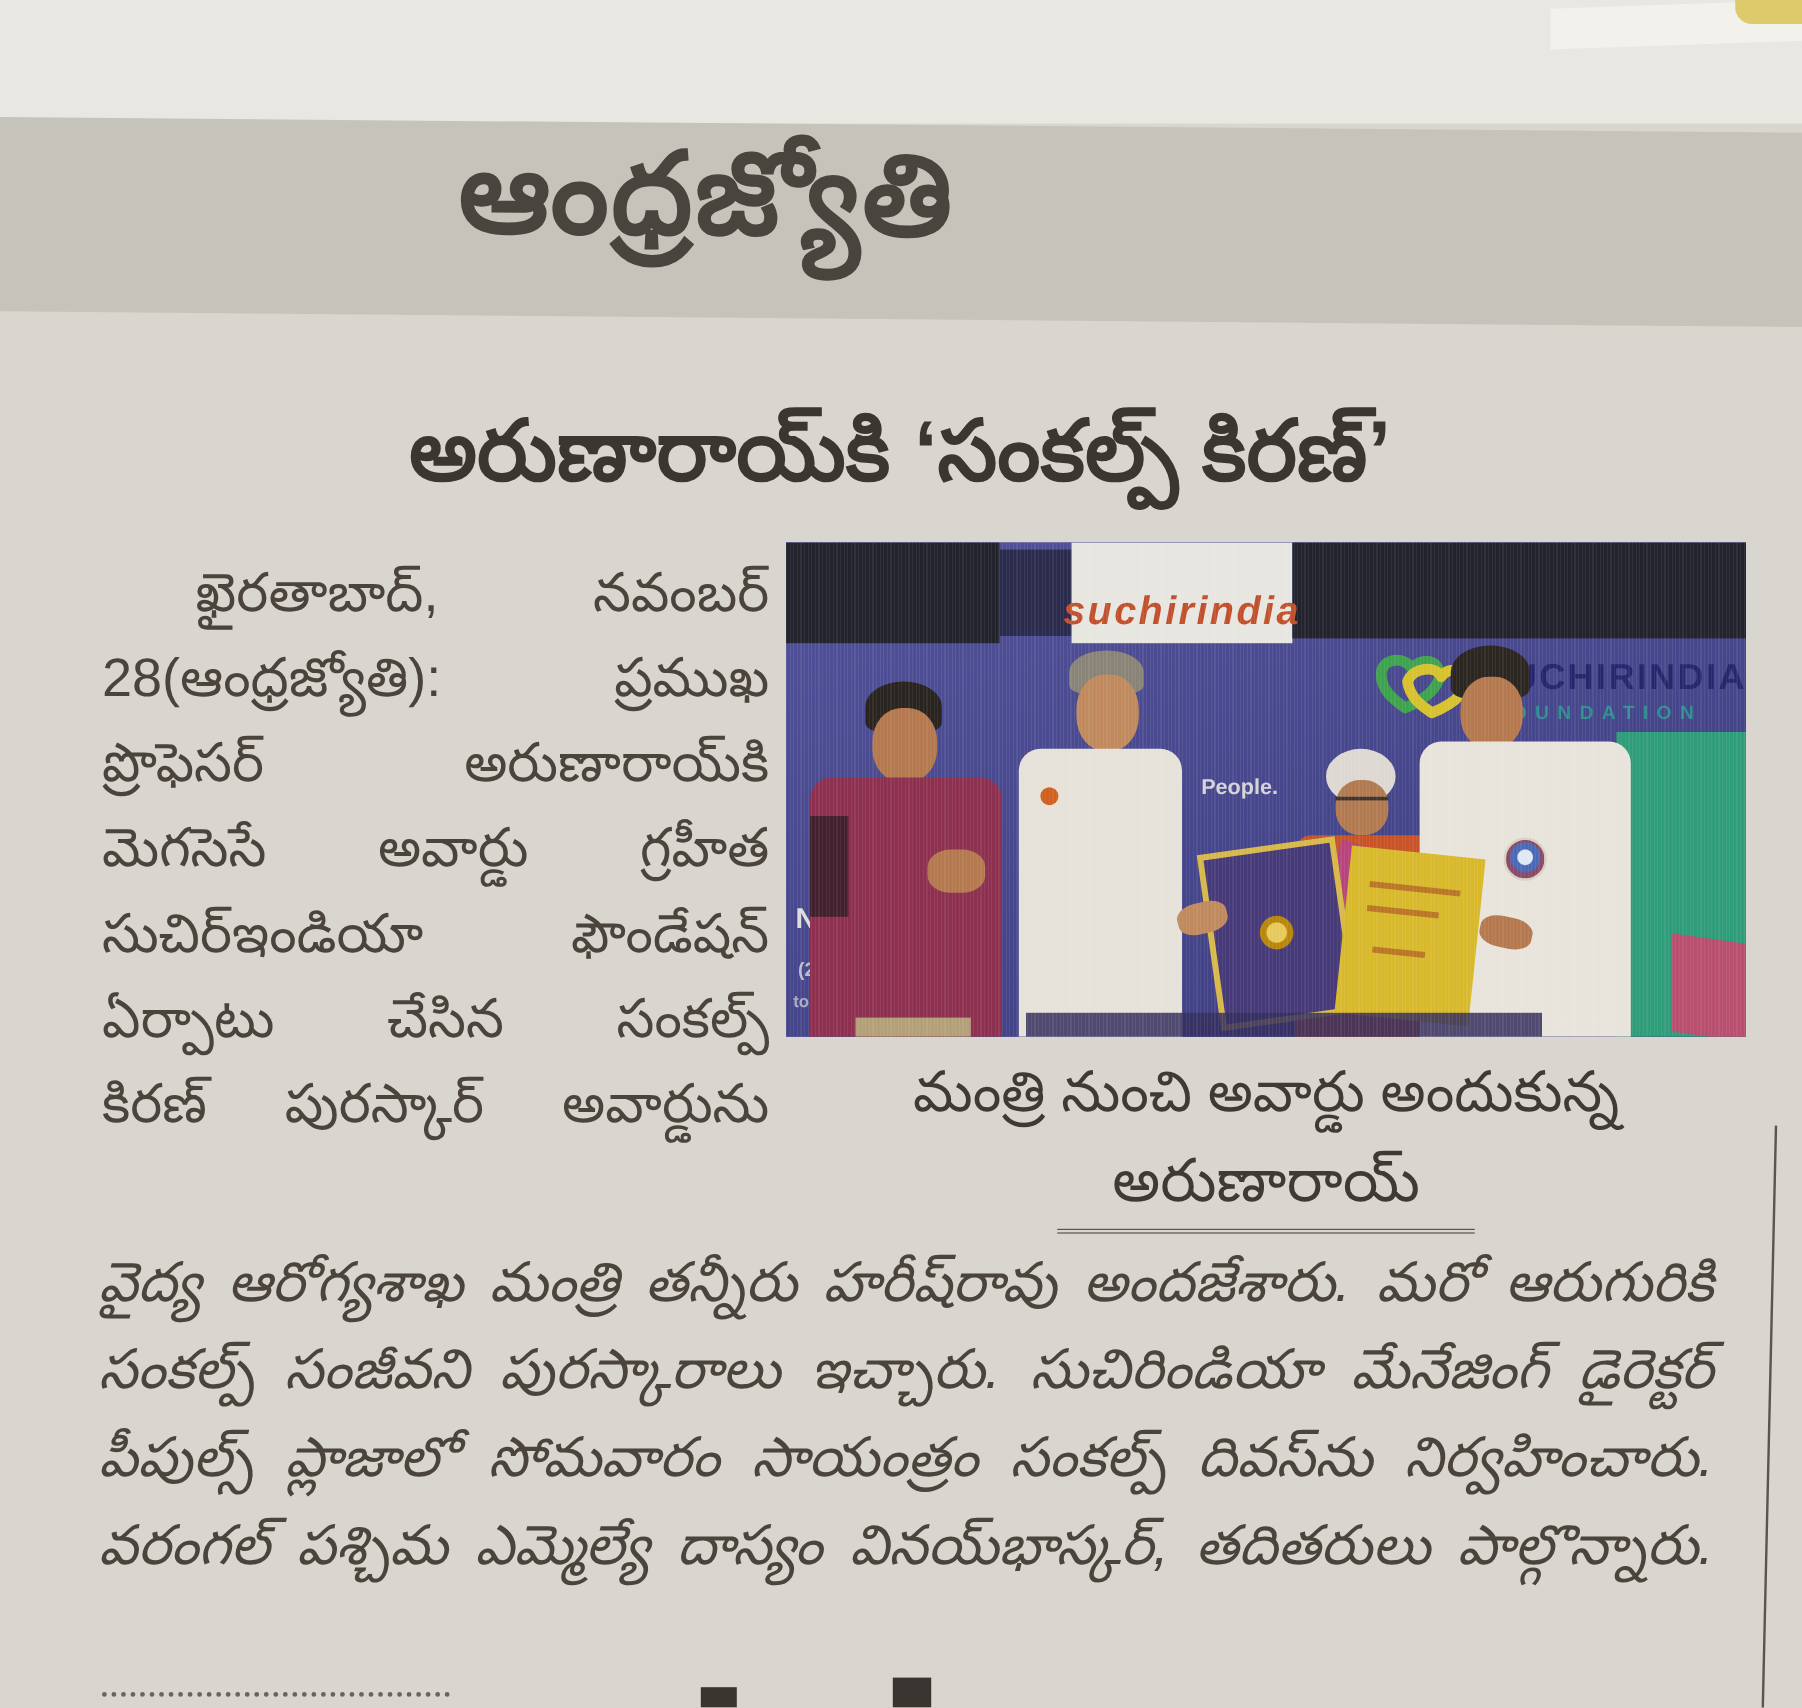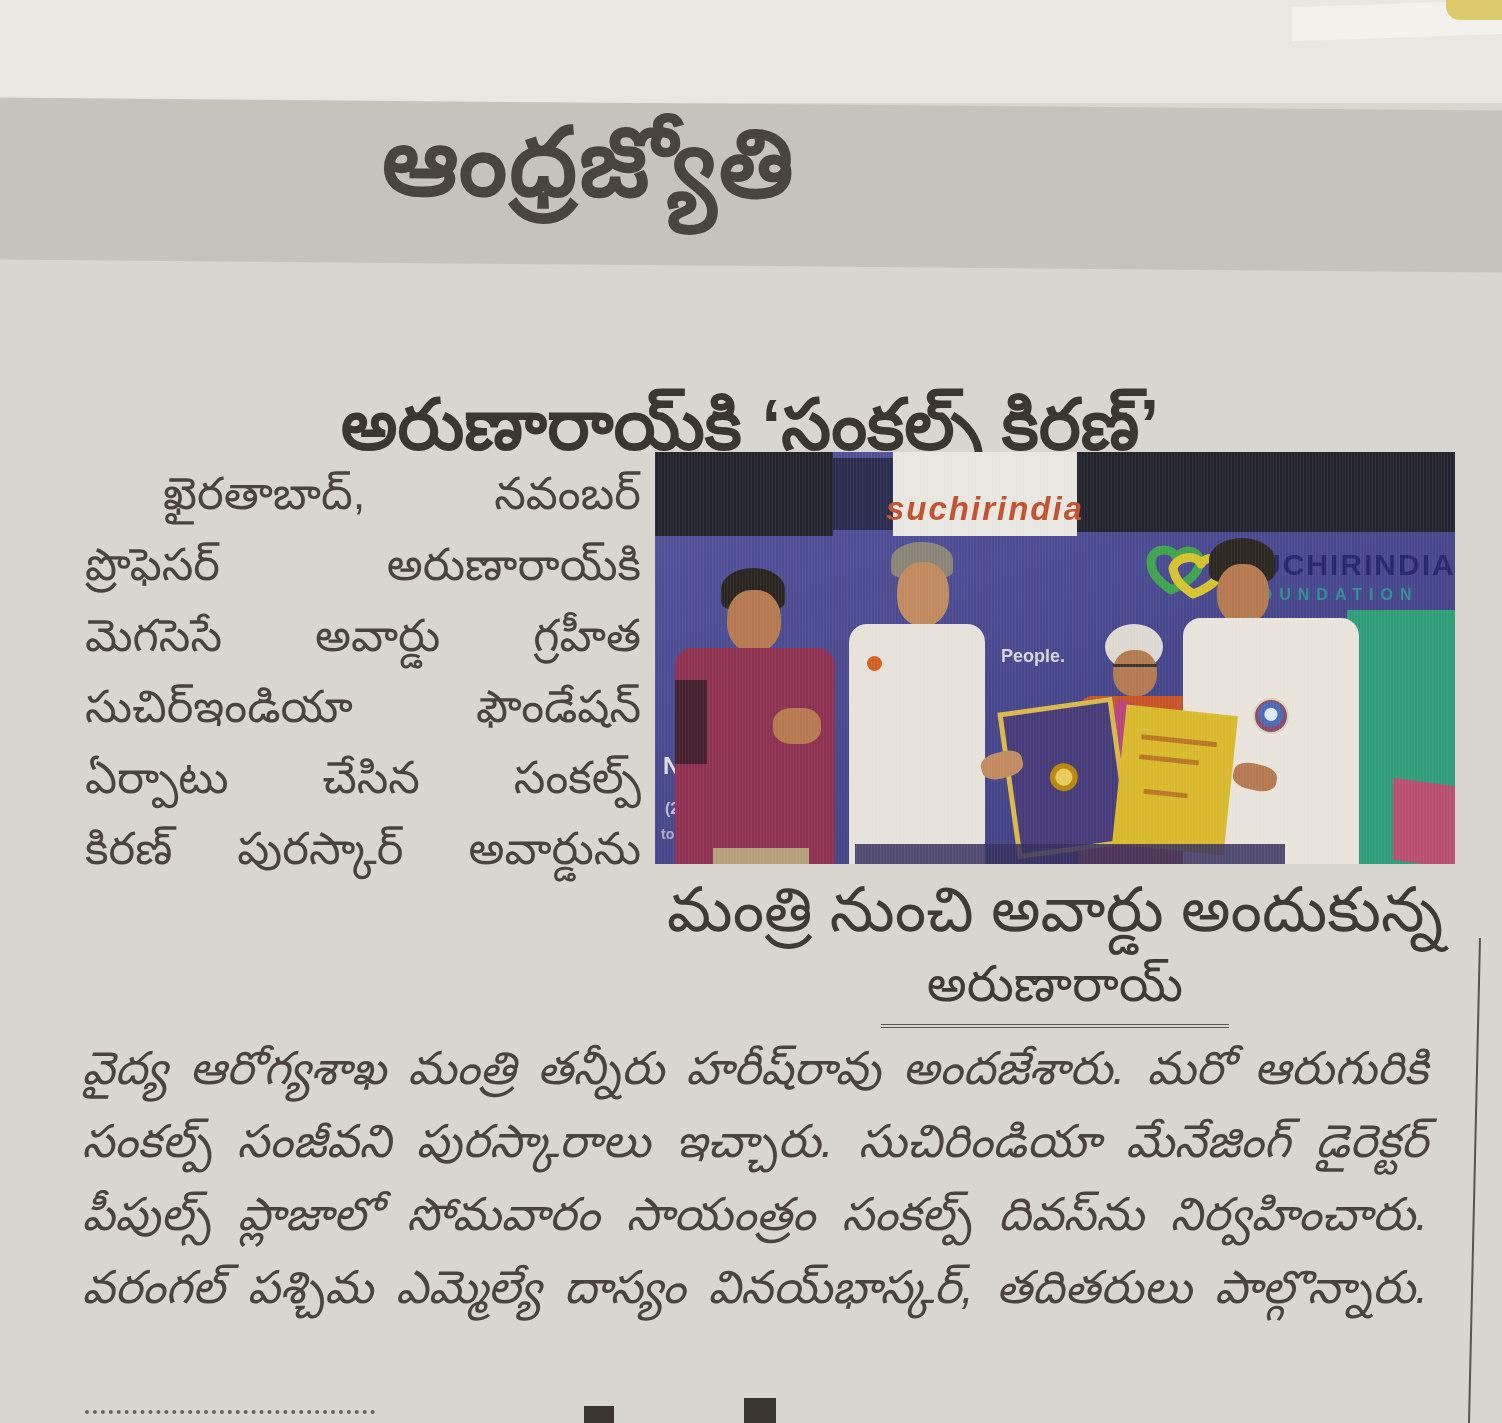--- a/index.html
+++ b/index.html
@@ -17,21 +17,21 @@
     position:absolute;left:-10px;top:104px;width:1522px;height:162px;
     background:#c6c3bb;transform:rotate(0.5deg);
   }
   .masthead-title{
     position:absolute;left:382px;top:108px;width:520px;
     font-size:96px;font-weight:bold;color:#49443d;letter-spacing:2px;
     transform:rotate(0.4deg);white-space:nowrap;
   }
   .headline{
     position:absolute;left:130px;top:336px;width:1240px;
-    font-size:71px;font-weight:bold;color:#3b362f;text-align:center;white-space:nowrap;margin-top:48px;
+    font-size:71px;font-weight:bold;color:#3b362f;text-align:center;white-space:nowrap;
   }
   
   .left-col{position:absolute;left:85px;top:458px;width:556px;}
   .jline{display:block;height:71px;line-height:71px;font-size:45px;color:#4a443d;
     text-align:justify;text-align-last:justify;white-space:nowrap;}
   .jline.indent{padding-left:78px;}
   
   .bottom-para{position:absolute;left:82px;top:1032px;width:1346px;}
   .bottom-para .jline{height:73px;line-height:73px;font-size:46px;font-style:italic;}
   
@@ -87,21 +87,21 @@
   .award-medal{position:absolute;left:38px;top:54px;width:28px;height:28px;border-radius:50%;
     background:radial-gradient(circle,#e7c95c 0 8px,#b8860b 9px);}
   .award-right{position:absolute;left:464px;top:258px;width:112px;height:140px;background:#d9b92c;transform:rotate(6deg);}
   .award-line{position:absolute;left:18px;width:76px;height:5px;background:#a04020;opacity:.55;}
   .al1{top:28px;} .al2{top:48px;width:60px;} .al3{top:82px;width:44px;left:26px;}
   .hand-l{position:absolute;left:326px;top:300px;width:42px;height:26px;background:#c08a5e;border-radius:40%;transform:rotate(-14deg);}
   .hand-r{position:absolute;left:578px;top:312px;width:44px;height:26px;background:#b5794f;border-radius:40%;transform:rotate(12deg);}
   .podium-shadow{position:absolute;left:200px;top:392px;width:430px;height:20px;background:#352f5e;opacity:.85;}
   
   .caption{position:absolute;left:655px;top:872px;width:800px;text-align:center;color:#3f3a33;}
-  .caption-l1{font-size:62px;line-height:76px;white-space:nowrap;}
+  .caption-l1{font-size:47px;line-height:76px;white-space:nowrap;}
   .caption-l2{display:inline-block;font-size:50px;line-height:72px;padding:0 46px 4px 46px;
     border-bottom:4px double #5a554d;white-space:nowrap;}
   
   .dotted-separator{position:absolute;left:85px;top:1410px;width:290px;border-top:4px dotted #6a645c;}
   .fragment-a{position:absolute;left:584px;top:1406px;width:30px;height:17px;background:#3a3530;}
   .fragment-b{position:absolute;left:744px;top:1398px;width:32px;height:25px;background:#3a3530;}
   .column-rule{position:absolute;left:1479px;top:938px;width:2px;height:488px;background:#5a554d;
     transform:rotate(1.3deg);transform-origin:top;}
 </style>
 </head>
@@ -111,20 +111,21 @@
 <div class="paper-torn"></div>
 <div class="corner-mark"></div>
 
 <div class="masthead-band"></div>
 <div class="masthead-title">ఆంధ్రజ్యోతి</div>
 
 <div class="headline">అరుణారాయ్‌కి ‘సంకల్ప్ కిరణ్’</div>
 
 <div class="left-col">
   <span class="jline indent">ఖైరతాబాద్, నవంబర్</span>
+  <span class="jline">28(ఆంధ్రజ్యోతి): ప్రముఖ</span>
   <span class="jline">ప్రొఫెసర్ అరుణారాయ్‌కి</span>
   <span class="jline">మెగసెసే అవార్డు గ్రహీత</span>
   <span class="jline">సుచిర్‌ఇండియా ఫౌండేషన్</span>
   <span class="jline">ఏర్పాటు చేసిన సంకల్ప్</span>
   <span class="jline">కిరణ్ పురస్కార్ అవార్డును</span>
 </div>
 
 <div class="news-photo">
   <div class="photo-bg"></div>
   <div class="band-black-left"></div>

